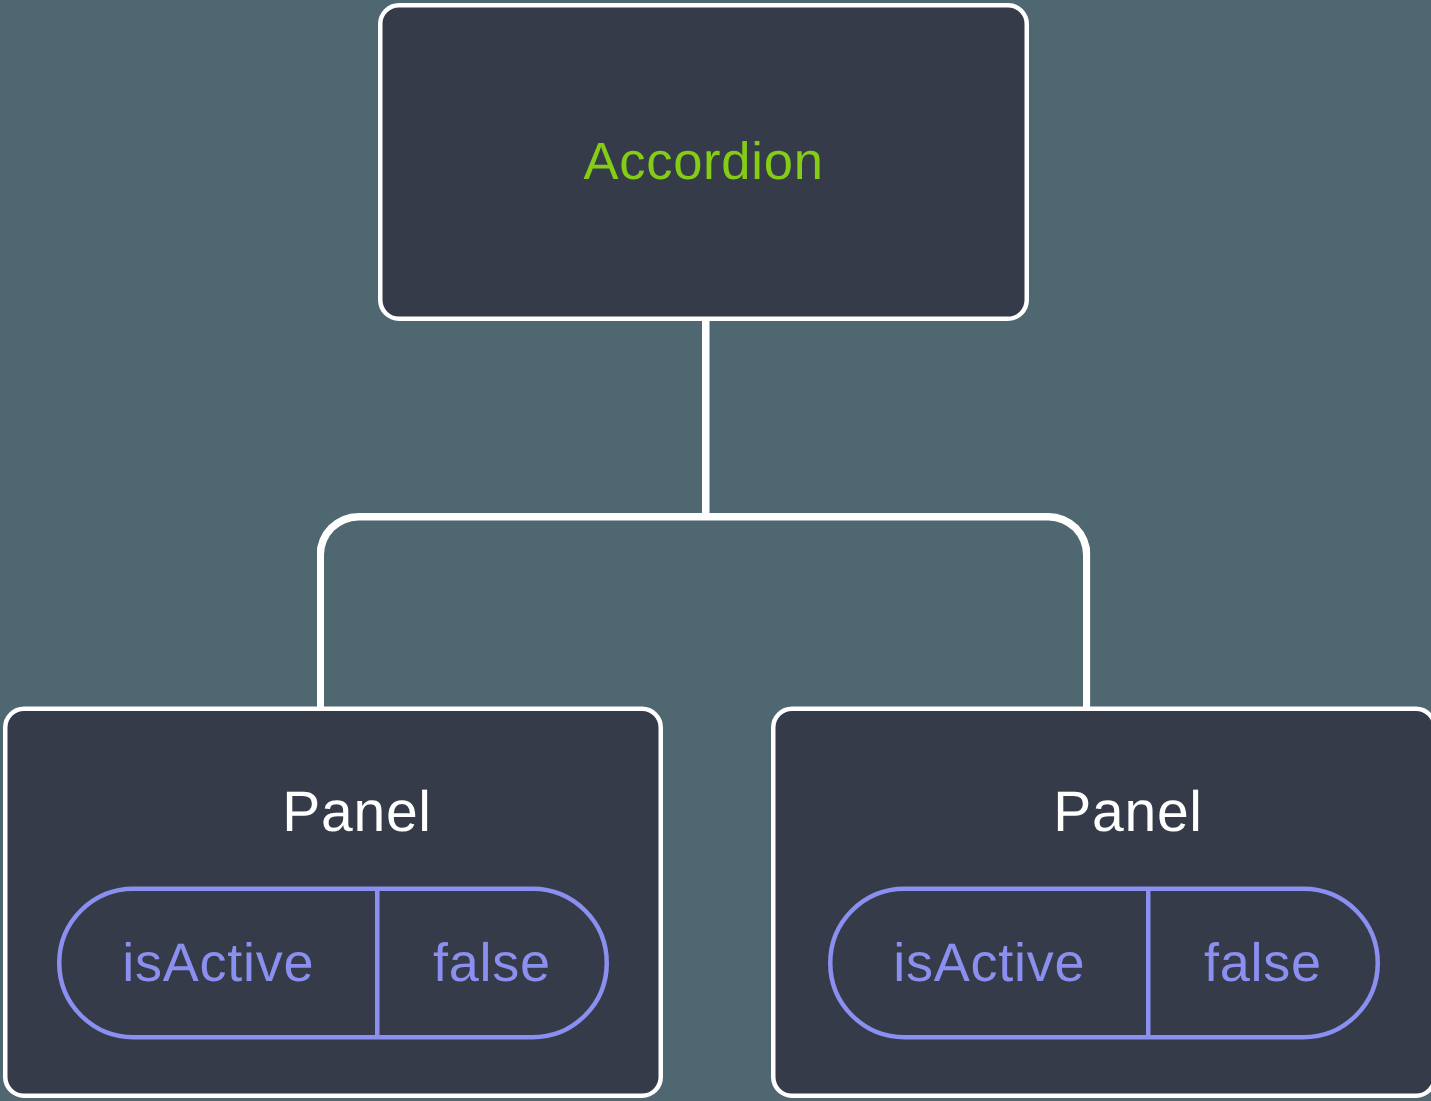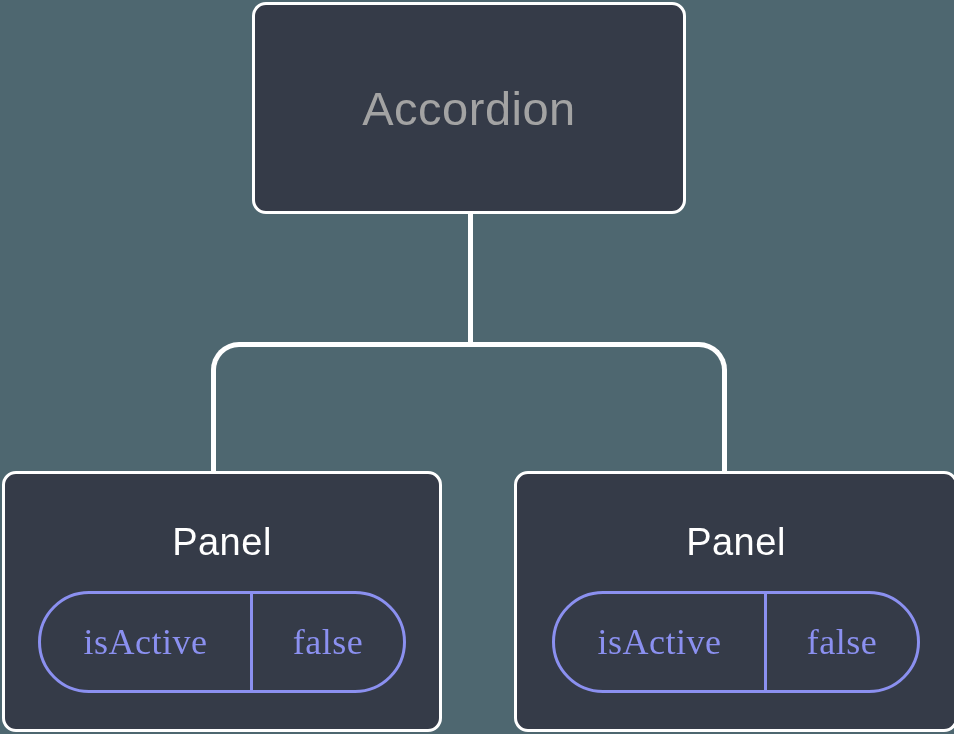--- a/index.html
+++ b/index.html
@@ -30,36 +30,36 @@
   .node-root {
     left: 252px;
     top: 2px;
     width: 434px;
     height: 212px;
     display: flex;
     align-items: center;
     justify-content: center;
   }
   .node-root .node-label {
-    color: #a3a3a3;
-    font-size: 47px;
+    color: #84cc16;
+    font-size: 35px;
     font-weight: 500;
     letter-spacing: 0.5px;
   }
   .node-panel {
     top: 471px;
     width: 440px;
     height: 261px;
   }
   .node-panel-left  { left: 2px; }
   .node-panel-right { left: 514px; width: 444px; }
   .panel-label {
     position: absolute;
     top: 42px;
-    left: 0;
+    left: 16px;
     width: 100%;
     height: 52px;
     display: flex;
     align-items: center;
     justify-content: center;
     color: #ffffff;
     font-size: 38px;
     font-weight: 500;
     letter-spacing: 0.5px;
   }
@@ -69,21 +69,20 @@
     top: 117px;
     left: 50%;
     transform: translateX(-50%);
     width: 368px;
     height: 102px;
     border: 3px solid #8b90f0;
     border-radius: 51px;
     box-sizing: border-box;
     display: flex;
     align-items: stretch;
-    font-family: Liberation Serif, serif;
   }
   .state-cell {
     display: flex;
     align-items: center;
     justify-content: center;
     color: #8b90f0;
     font-size: 36px;
     font-weight: 400;
     letter-spacing: 0.5px;
   }

